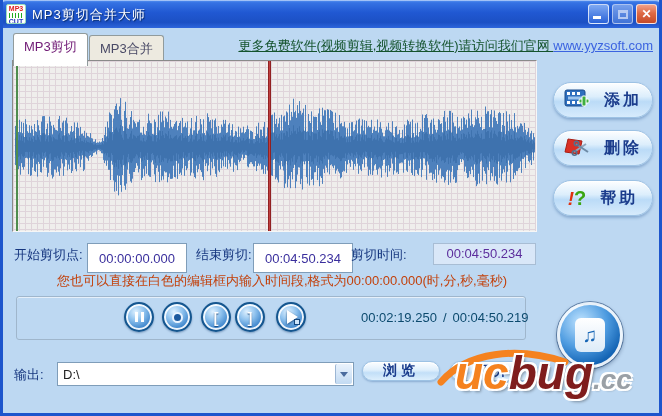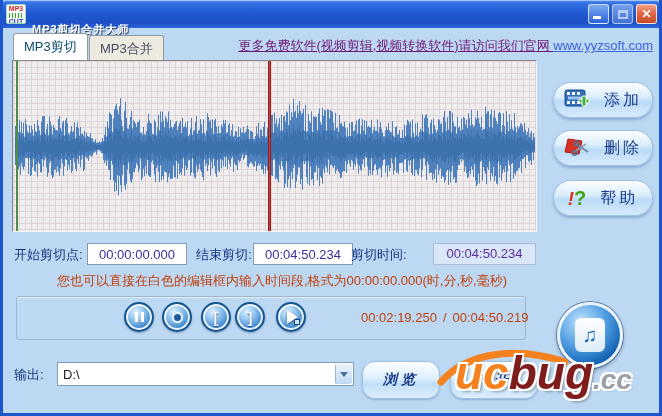--- a/index.html
+++ b/index.html
@@ -10,69 +10,69 @@
   
   #titlebar { position:absolute; left:-3px; top:0; width:662px; height:28px;
     background:linear-gradient(180deg,#5A96F2 0%,#3572E3 10%,#2058D2 45%,#1C50C4 80%,#2E66DC 100%);
     border-radius:7px 7px 0 0; box-shadow:inset 0 1px 0 rgba(255,255,255,.45); }
   #app-icon { position:absolute; left:6px; top:4px; width:20px; height:20px; background:#fff;
     border:1px solid #9db; border-radius:2px; text-align:center; line-height:6px; overflow:hidden; }
   #app-icon .r1 { font-size:7px; font-weight:bold; color:#D22; margin-top:1px; }
   #app-icon .wv { height:5px; background:
       repeating-linear-gradient(90deg,#2A2 0 1px,transparent 1px 3px); margin:1px 2px; }
   #app-icon .r2 { font-size:7px; font-weight:bold; color:#23B; }
-  #title-text { position:absolute; left:32px; top:22px; color:#fff; font-size:11px; font-weight:bold;
+  #title-text { position:absolute; left:32px; top:6px; color:#fff; font-size:13px; font-weight:normal;
     letter-spacing:1px; text-shadow:1px 1px 1px #0A2B66; }
   .tb-btn { position:absolute; top:4px; width:21px; height:20px; border-radius:3px;
     border:1px solid rgba(255,255,255,.75); }
   #btn-min { right:53px; background:linear-gradient(180deg,#7FA9F2,#2B63D8); }
   #btn-min .bar { position:absolute; left:4px; bottom:4px; width:8px; height:3px; background:#fff; }
   #btn-max { right:29px; background:linear-gradient(180deg,#8FB2F0,#4E7FDD); opacity:.75; }
   #btn-max .box { position:absolute; left:5px; top:5px; width:10px; height:9px; border:2px solid #E8F0FE; border-top-width:3px; }
   #btn-close { right:5px; background:linear-gradient(180deg,#F2A088,#DE6A45 45%,#C64B28);
     color:#fff; font-size:12px; font-weight:bold; text-align:center; line-height:18px; }
 
   
   #client { position:absolute; left:0; top:28px; width:656px; height:385px; }
 
   
   .tab { position:absolute; font-size:13px; padding:4px 10px 3px; border:1px solid #919B9C;
     border-bottom:none; border-radius:3px 3px 0 0; cursor:default; }
-  #tab-cut { left:10px; top:5px; height:27px; background:#fff; color:#0c4a6e; z-index:3; }
+  #tab-cut { left:10px; top:5px; height:33px; background:#fff; color:#701a75; z-index:3; }
   #tab-merge { left:86px; top:7px; height:25px; background:#EDEAE0; color:#4A4A66; z-index:2; }
 
   #header-link { position:absolute; top:9px; right:6px; font-size:13px; white-space:nowrap; }
-  #header-link .cn { color:#701a75; text-decoration:underline; }
+  #header-link .cn { color:#14532d; text-decoration:underline; }
   #header-link .url { color:#3B63E0; text-decoration:underline;margin-top:16px; }
 
   
   #wave-panel { position:absolute; left:9px; top:32px; width:525px; height:172px;
     background-color:#EFEEEC;
     background-image:linear-gradient(#DFD4DA 1px,transparent 1px),
                      linear-gradient(90deg,#DFD4DA 1px,transparent 1px);
     background-size:6px 6px;
     border:1px solid; border-color:#8a8a8a #f6f6f6 #f6f6f6 #8a8a8a; }
   #start-marker { position:absolute; left:3px; top:0; width:2px; height:100%; background:#4E8C4E; z-index:2; }
   #playhead { position:absolute; left:255px; top:0; width:3px; height:100%;
     background:linear-gradient(90deg,#7A1212,#C04040,#7A1212); z-index:2; }
   #wave-svg { position:absolute; left:0; top:0; }
 
   
   .side-btn { position:absolute; left:550px; width:100px; height:36px; border-radius:18px;
     border:1px solid #9DC2E4;
     background:linear-gradient(180deg,#FDFEFF 0%,#DCEEFC 40%,#BBDBF7 55%,#D7EBFC 100%);
     box-shadow:0 2px 3px rgba(40,90,150,.35), inset 0 1px 0 #fff;
     display:flex; align-items:center; justify-content:center; gap:6px; cursor:pointer; }
-  .side-btn .lbl { font-size:16px; font-weight:normal; color:#1B3C8C; letter-spacing:3px;margin-left:8px; }
+  .side-btn .lbl { font-size:16px; font-weight:bold; color:#1B3C8C; letter-spacing:3px;margin-left:8px; }
   .help-ic .ex { font-size:19px; font-weight:bold; color:#E03010; font-style:italic; }
   .help-ic .qm { font-size:20px; font-weight:bold; color:#3AA612; }
 
   
   .fld-label { position:absolute; top:218px; font-size:13px; color:#16367F; }
-  .time-input { position:absolute; top:215px; height:22px; border:1px solid #7F9DB9; background:#fff;
+  .time-input { position:absolute; top:215px; height:30px; border:1px solid #7F9DB9; background:#fff;
     font-size:13px; color:#3A2F9D; text-align:center; font-family:"Liberation Sans",sans-serif; }
   #dur-field { position:absolute; top:215px; left:430px; width:103px; height:22px;
     border:1px solid #A8BDD4; background:#D9E7F8; font-size:13px; color:#5C2D9C;
     text-align:center; line-height:20px; }
   #hint-row { position:absolute; top:244px; left:54px; font-size:13px; color:#c2410c; }
 
   
   #player-box { position:absolute; left:13px; top:268px; width:510px; height:44px;
     border:1px solid #9FB6CC; border-radius:3px; box-shadow:inset 0 1px 0 rgba(255,255,255,.6); }
   .p-btn { position:absolute; top:5px; width:30px; height:30px; border-radius:50%;
@@ -81,37 +81,37 @@
     box-shadow:inset 0 0 0 2px rgba(255,255,255,.9), 0 1px 2px rgba(20,60,110,.4);
     display:flex; align-items:center; justify-content:center; cursor:pointer; }
   .p-btn .bracket { color:#fff; font-size:15px; font-weight:bold; line-height:1; text-shadow:0 1px 1px #14477E; }
   #pb-pause .bars { display:flex; gap:3px; }
   #pb-pause .bars i { display:block; width:3px; height:10px; background:#fff; }
   #pb-stop .sq { width:11px; height:11px; border-radius:50%; background:#1D5A9E; border:2px solid #EAF4FF; }
   #pb-play .tri { width:0; height:0; border-left:11px solid #fff; border-top:7px solid transparent;
     border-bottom:7px solid transparent; margin-left:3px; filter:drop-shadow(0 1px 1px #14477E); }
   #pb-play .mini { position:absolute; right:4px; bottom:5px; width:6px; height:6px;
     background:#CFE6FA; border:1px solid #14477E; }
-  #time-display { position:absolute; left:344px; top:13px; font-size:13px; color:#c2410c; white-space:nowrap;text-align:center; }
+  #time-display { position:absolute; left:344px; top:13px; font-size:13px; color:#0c4a6e; white-space:nowrap;text-align:center; }
   #time-display .sep { margin:0 6px; }
 
   
   #out-label { position:absolute; top:338px; left:11px; font-size:13px; color:#16367F; }
   #out-combo { position:absolute; top:334px; left:54px; width:297px; height:24px;
     border:1px solid #7F9DB9; background:#fff; }
   #out-combo .val { position:absolute; left:5px; top:4px; font-size:13px; color:#222; }
   #combo-drop { position:absolute; right:1px; top:1px; width:17px; height:20px; border-radius:2px;
     border-left:1px solid #9CB6D4; background:linear-gradient(180deg,#EAF3FD,#C2DAF2); cursor:pointer; }
   #combo-drop .arr { position:absolute; left:4px; top:8px; width:0; height:0;
     border-left:4px solid transparent; border-right:4px solid transparent; border-top:5px solid #4B6C9E; }
-  .pill-btn { position:absolute; height:38px; border-radius:13px; border:1px solid #9DC2E4;
+  .pill-btn { position:absolute; height:20px; border-radius:13px; border:1px solid #9DC2E4;
     background:linear-gradient(180deg,#FDFEFF 0%,#DFEFFC 45%,#C2DFF8 60%,#DCEEFC 100%);
     box-shadow:0 1px 2px rgba(40,90,150,.35), inset 0 1px 0 #fff;
     font-size:14px; font-weight:bold; color:#1B3C8C; letter-spacing:4px;
-    display:flex; align-items:center; justify-content:center; cursor:pointer;font-style:italic; }
+    display:flex; align-items:center; justify-content:center; cursor:pointer; }
   #btn-browse { top:333px; left:359px; width:78px; }
   #btn-open { top:333px; left:447px; width:88px; }
 
   
   #watermark { position:absolute; left:0; top:0; width:100%; height:100%; pointer-events:none; z-index:50; }
   #wm-circle { position:absolute; left:554px; top:274px; width:66px; height:66px; border-radius:50%;
     background:radial-gradient(circle at 35% 28%, #BFE3FF 0%, #4D9BE0 45%, #1565B5 75%, #0B4F9E 100%);
     border:3px solid rgba(255,255,255,.9); box-shadow:0 0 0 1px rgba(0,40,90,.45), 0 2px 4px rgba(0,30,70,.4);
     display:flex; align-items:center; justify-content:center; }
   #wm-note-box { width:30px; height:34px; background:linear-gradient(180deg,#FFFFFF,#DCEBF8); border-radius:6px;

